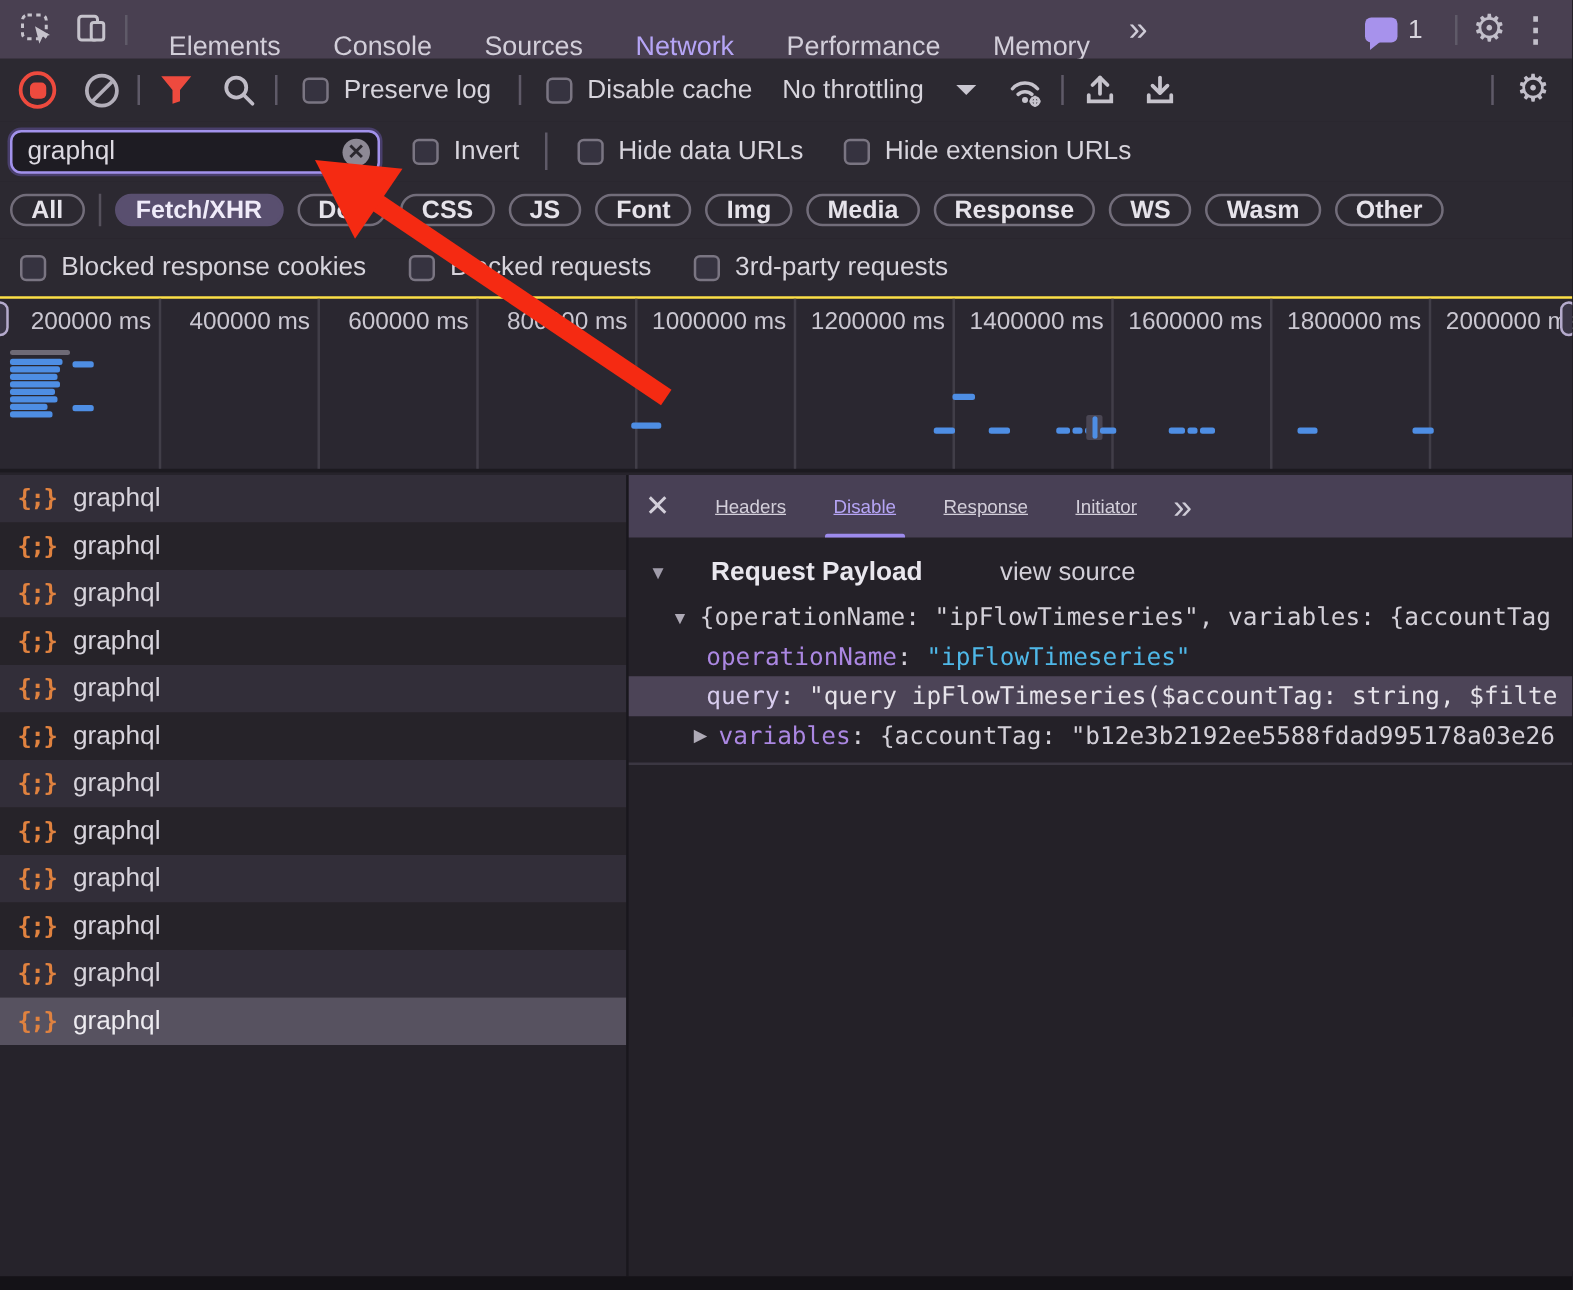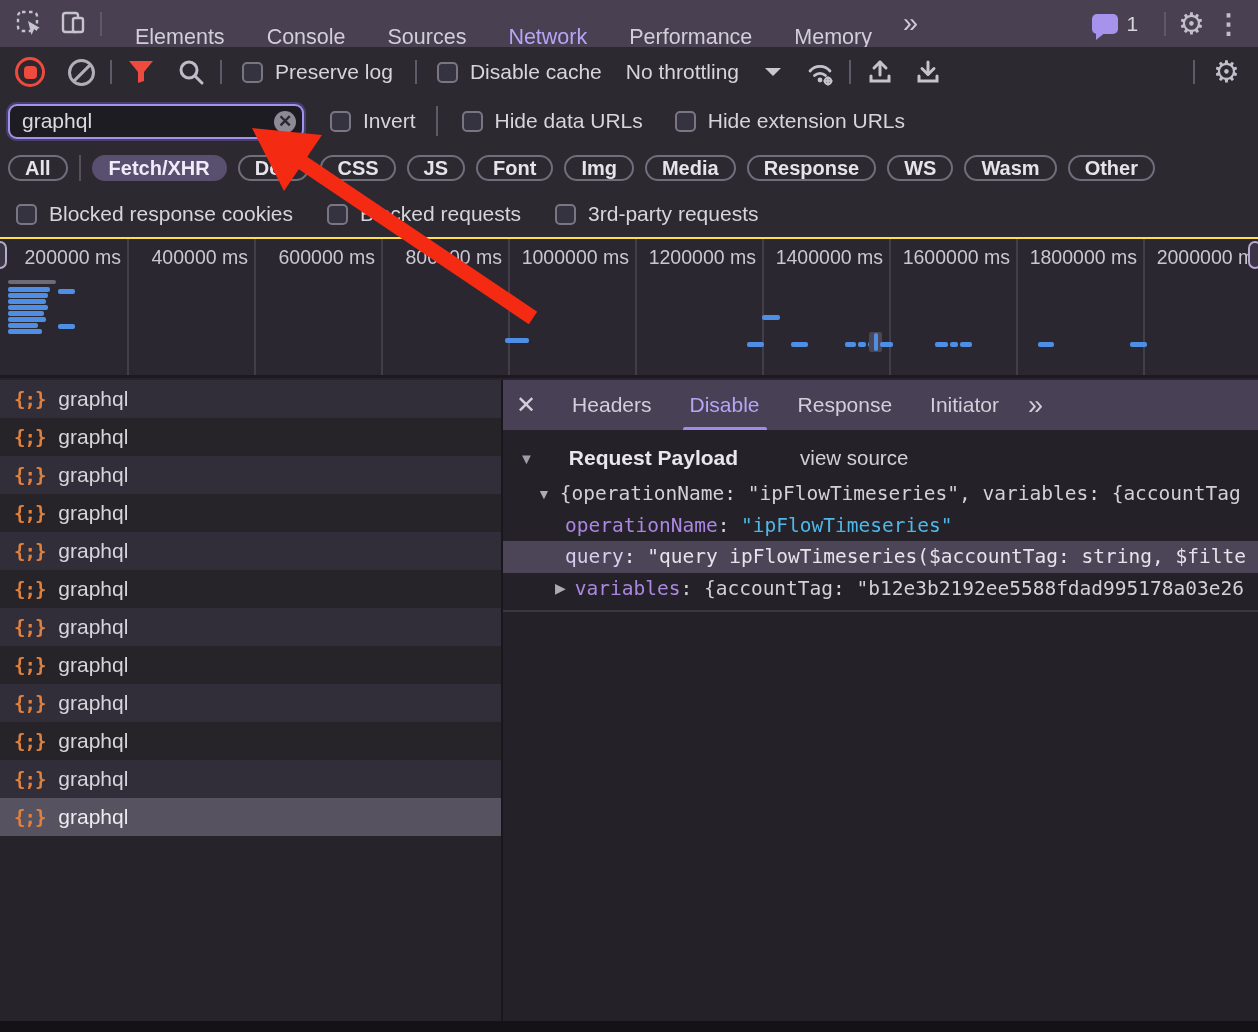--- a/index.html
+++ b/index.html
@@ -88,21 +88,21 @@
   .req-row.selected { background:#575260; color:#edebf0; }
   .braces { color:#e0823f; font-family:"DejaVu Sans Mono",monospace; font-size:19px; font-weight:bold;
               margin-right:13px; letter-spacing:-1px; }
   #splitter { position:absolute; left:501px; top:380px; width:2px; height:641px; background:#19171d; }
 
   
   #detail-panel { position:absolute; left:503px; top:380px; width:755px; height:641px; background:#242128; }
   #detail-tabs { height:50px; background:#484055; display:flex; align-items:center; }
   .close-x { color:#d3cfda; font-size:24px; padding:0 17px 0 13px; }
   .dtab { position:relative; height:50px; display:flex; align-items:center; padding:0 19px;
-          color:#d3cfda; font-size:21px; }
+          color:#d3cfda; font-size:15px;text-decoration:underline; }
   .dtab.active { color:#b6a5f6; }
   .dtab.active::after { content:""; position:absolute; left:12px; right:12px; bottom:0;
           height:3px; background:#9d8bed; border-radius:2px 2px 0 0; }
 
   #payload-head { display:flex; align-items:center; padding:16px 0 8px 16px; }
   .tri-down { color:#a09caa; font-size:15px; margin-right:2px; }
   #payload-title { color:#e9e7ee; font-size:21px; font-weight:bold;margin-left:33px; }
   #view-source { color:#d2cfd8; font-size:20.5px; margin-left:62px; }
 
   .pline { height:31.5px; display:flex; align-items:center; white-space:pre;

